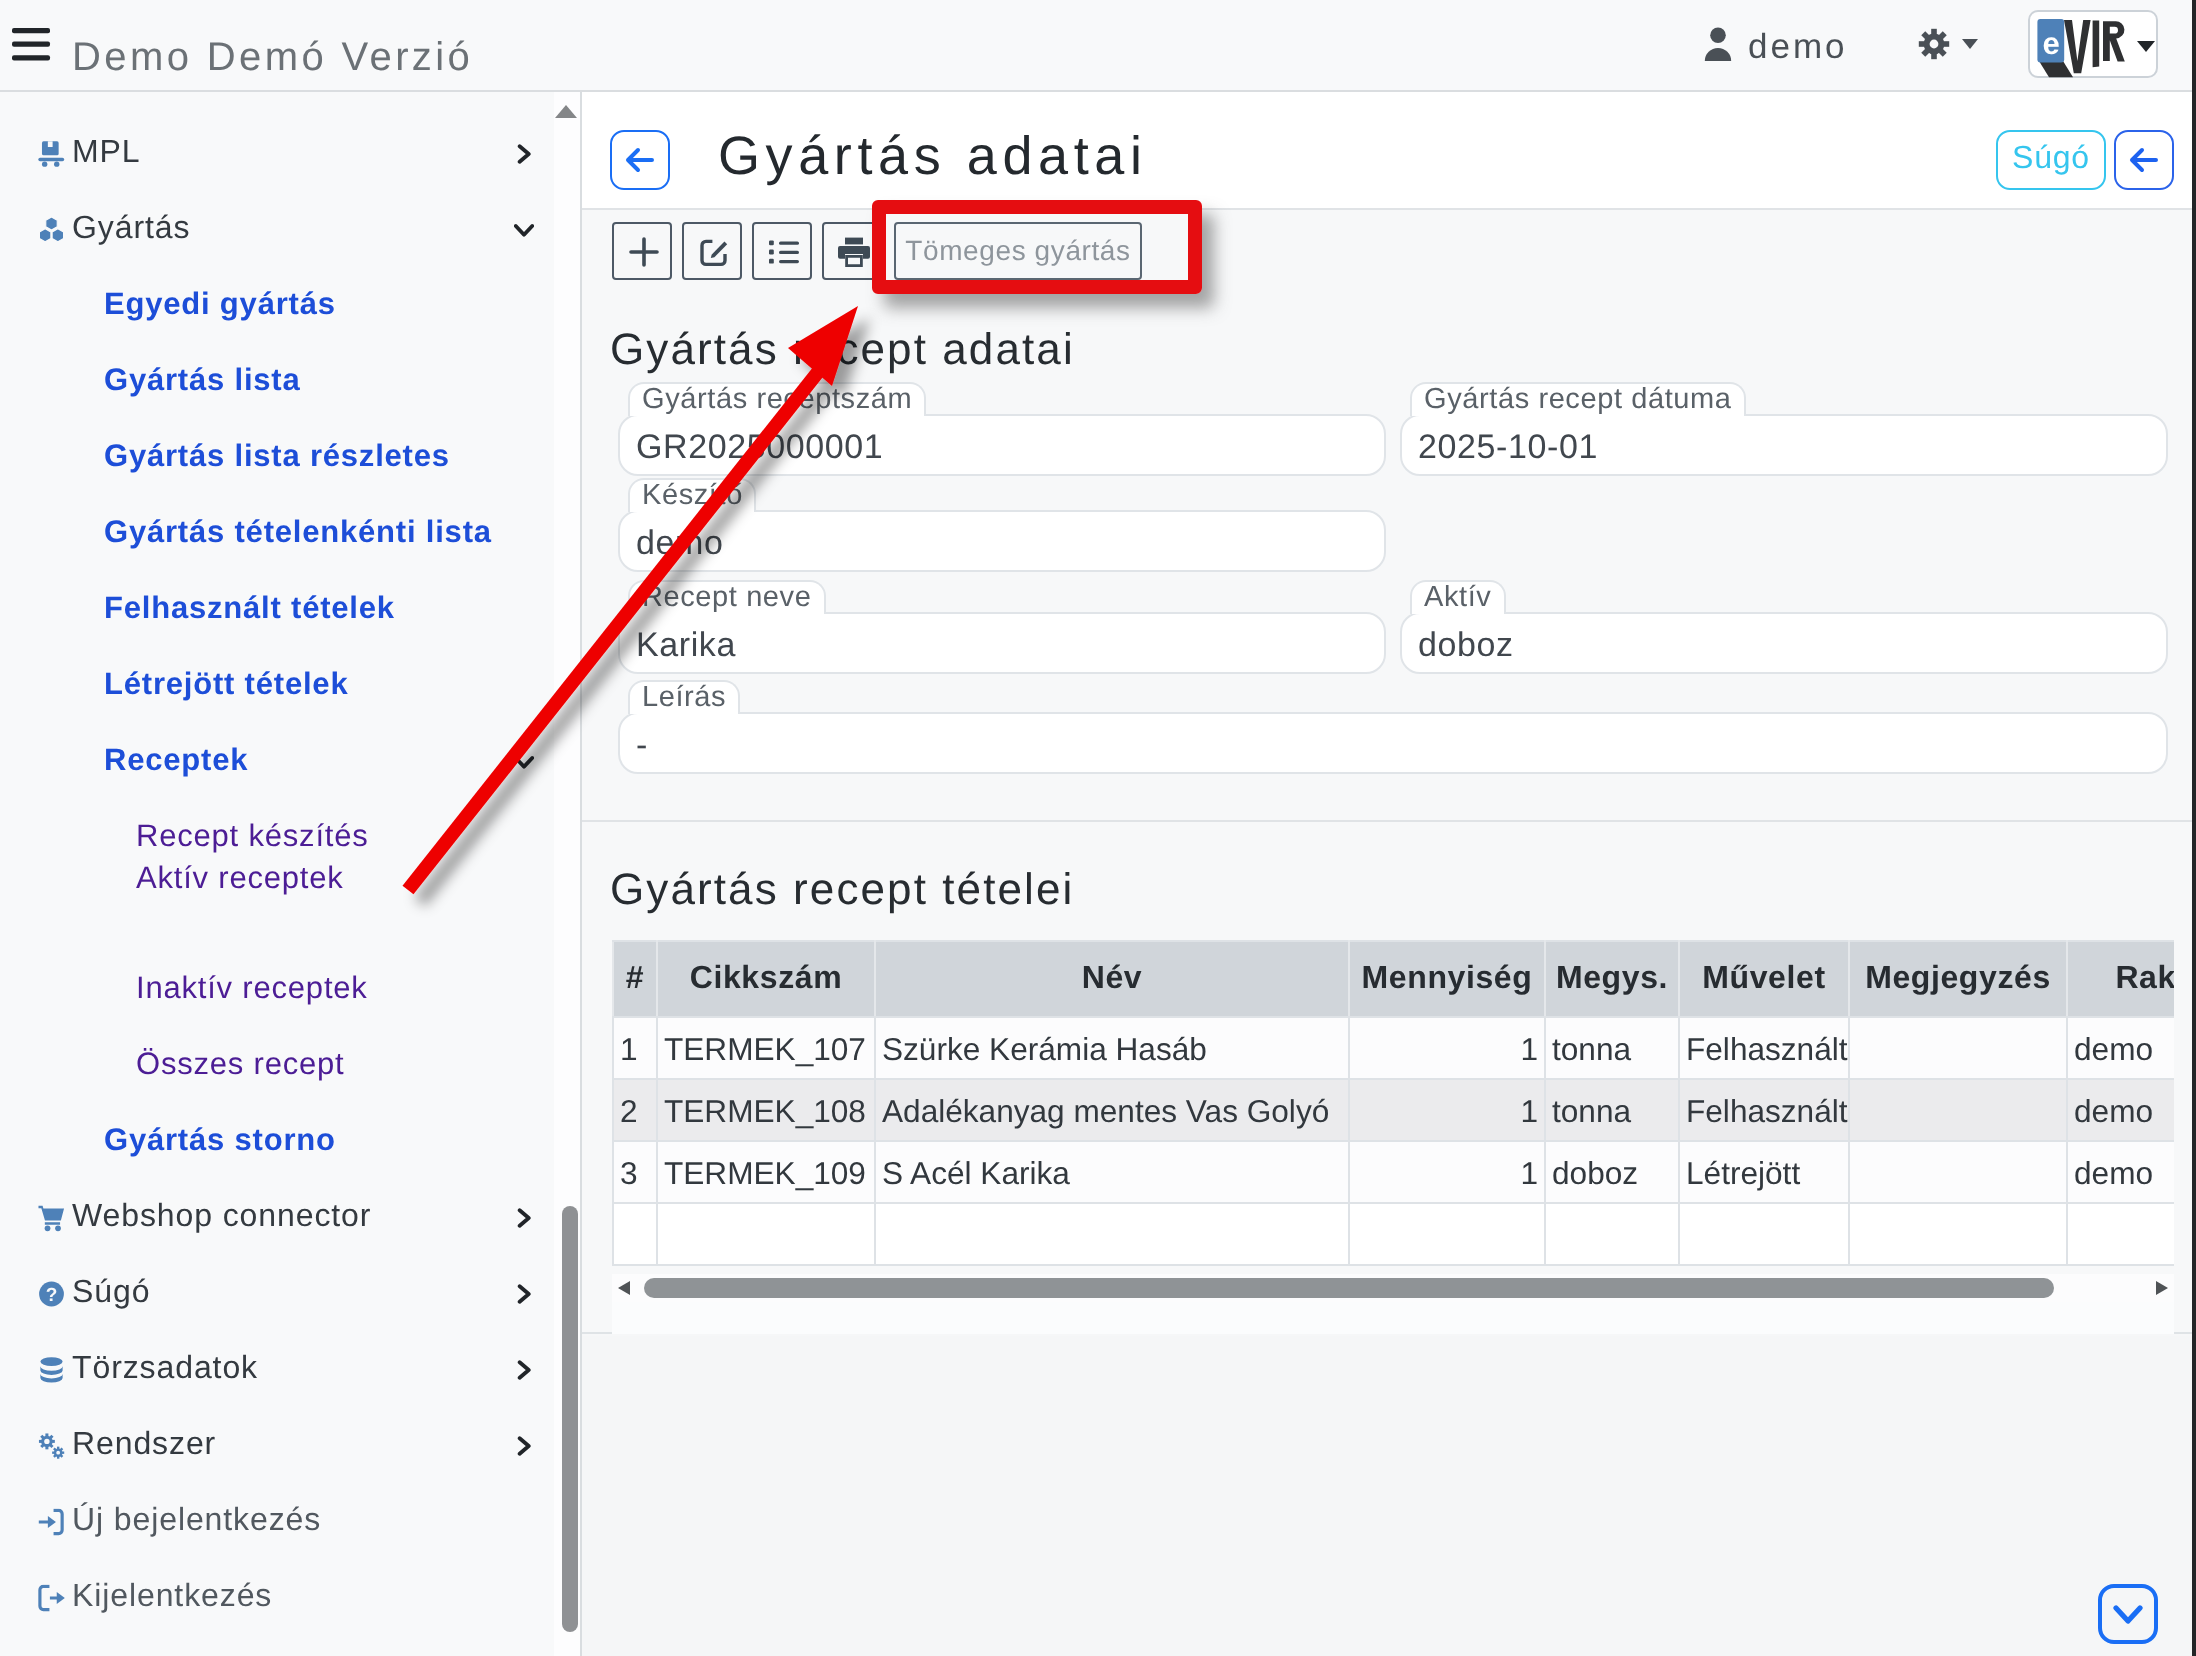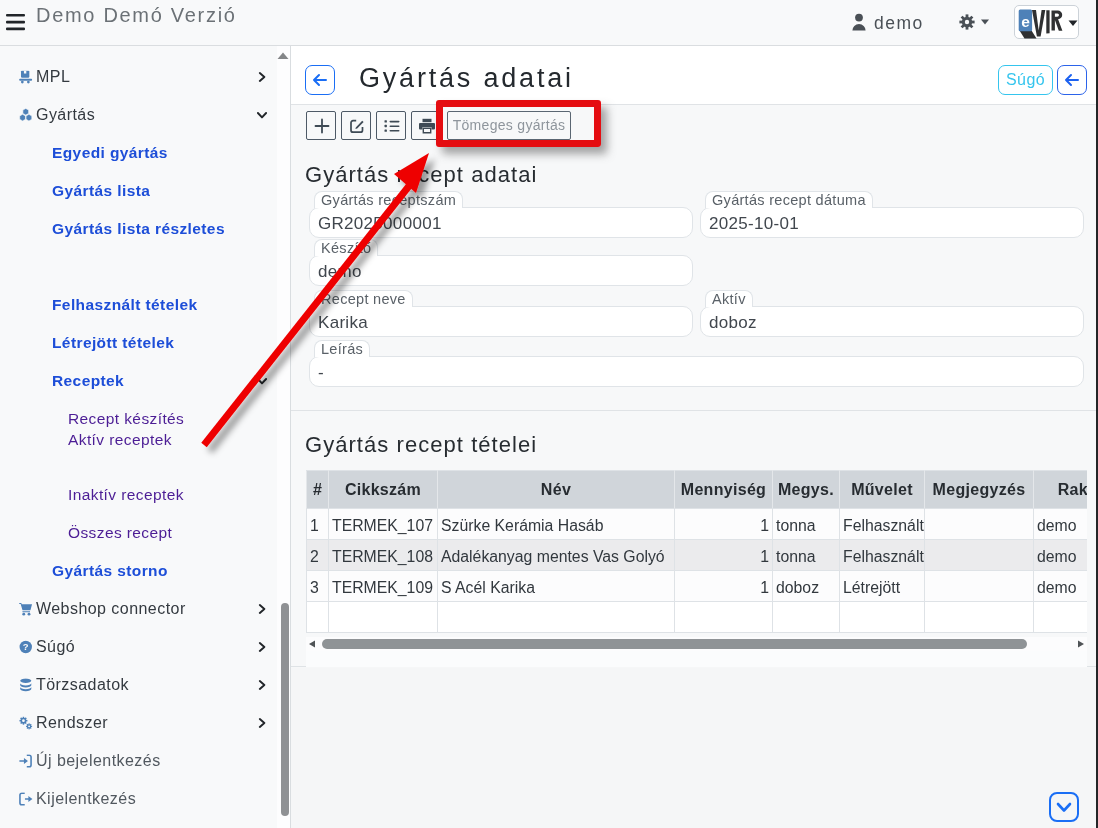--- a/index.html
+++ b/index.html
@@ -3,21 +3,21 @@
 <meta charset="utf-8">
 <title>eVIR</title>
 <style>
   * { margin:0; padding:0; box-sizing:border-box; }
   html,body { width:1098px; height:828px; overflow:hidden; }
   body { font-family:"Liberation Sans", sans-serif; position:relative; background:#f7f8f9; }
   .abs { position:absolute; }
 
   
   #topbar { position:absolute; left:0; top:0; width:1098px; height:46px; background:#f8f9fa; border-bottom:1px solid #dadde0; z-index:5; }
-  #brand { position:absolute; left:36px; top:4px; font-size:20px; letter-spacing:1.7px; color:#6b7176; }
+  #brand { position:absolute; left:36px; top:18px; font-size:20px; letter-spacing:1.7px; color:#6b7176; }
   #userdemo { position:absolute; left:874px; top:13px; font-size:17.5px; letter-spacing:1.5px; color:#4a5056; }
   #evirbtn { position:absolute; left:1014px; top:5px; width:65px; height:34px; background:#fff; border:1px solid #ccd2d8; border-radius:5px; }
 
   
   #sidebar { position:absolute; left:0; top:46px; width:291px; height:782px; background:#f8f9fa; border-right:1px solid #d9dde0; }
   #sidetrack { position:absolute; left:277px; top:0; width:13px; height:782px; background:#fdfdfe; }
   #sidethumb { position:absolute; left:281px; top:557px; width:8px; height:213px; background:#8f9194; border-radius:4px; }
   .mrow { position:absolute; left:0; width:277px; height:38px; }
   .mrow .ictn { position:absolute; left:19px; top:50%; transform:translateY(-50%); width:13.5px; height:13.5px; }
   .mrow .txt { position:absolute; top:50%; transform:translateY(-50%); white-space:nowrap; }
@@ -144,20 +144,23 @@
       </svg>
     </div>
   <div class="mrow l1" style="top:88px">
       <span class="txt">Egyedi gyártás</span>
     </div>
   <div class="mrow l1" style="top:126px">
       <span class="txt">Gyártás lista</span>
     </div>
   <div class="mrow l1" style="top:164px">
       <span class="txt">Gyártás lista részletes</span>
+    </div>
+  <div class="mrow l1" style="top:202px">
+      <span class="txt">Gyártás tételenkénti lista</span>
     </div>
   <div class="mrow l1" style="top:240px">
       <span class="txt">Felhasznált tételek</span>
     </div>
   <div class="mrow l1" style="top:278px">
       <span class="txt">Létrejött tételek</span>
     </div>
   <div class="mrow l1" style="top:316px">
       <span class="txt">Receptek</span>
       <svg class="chev" viewBox="0 0 11 10">

